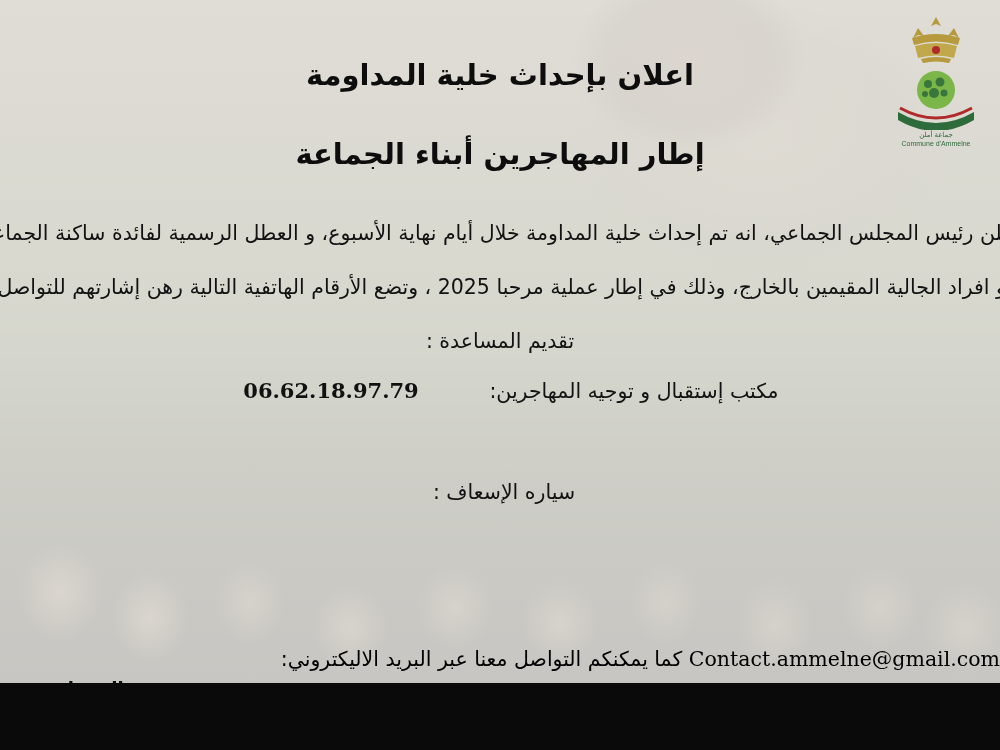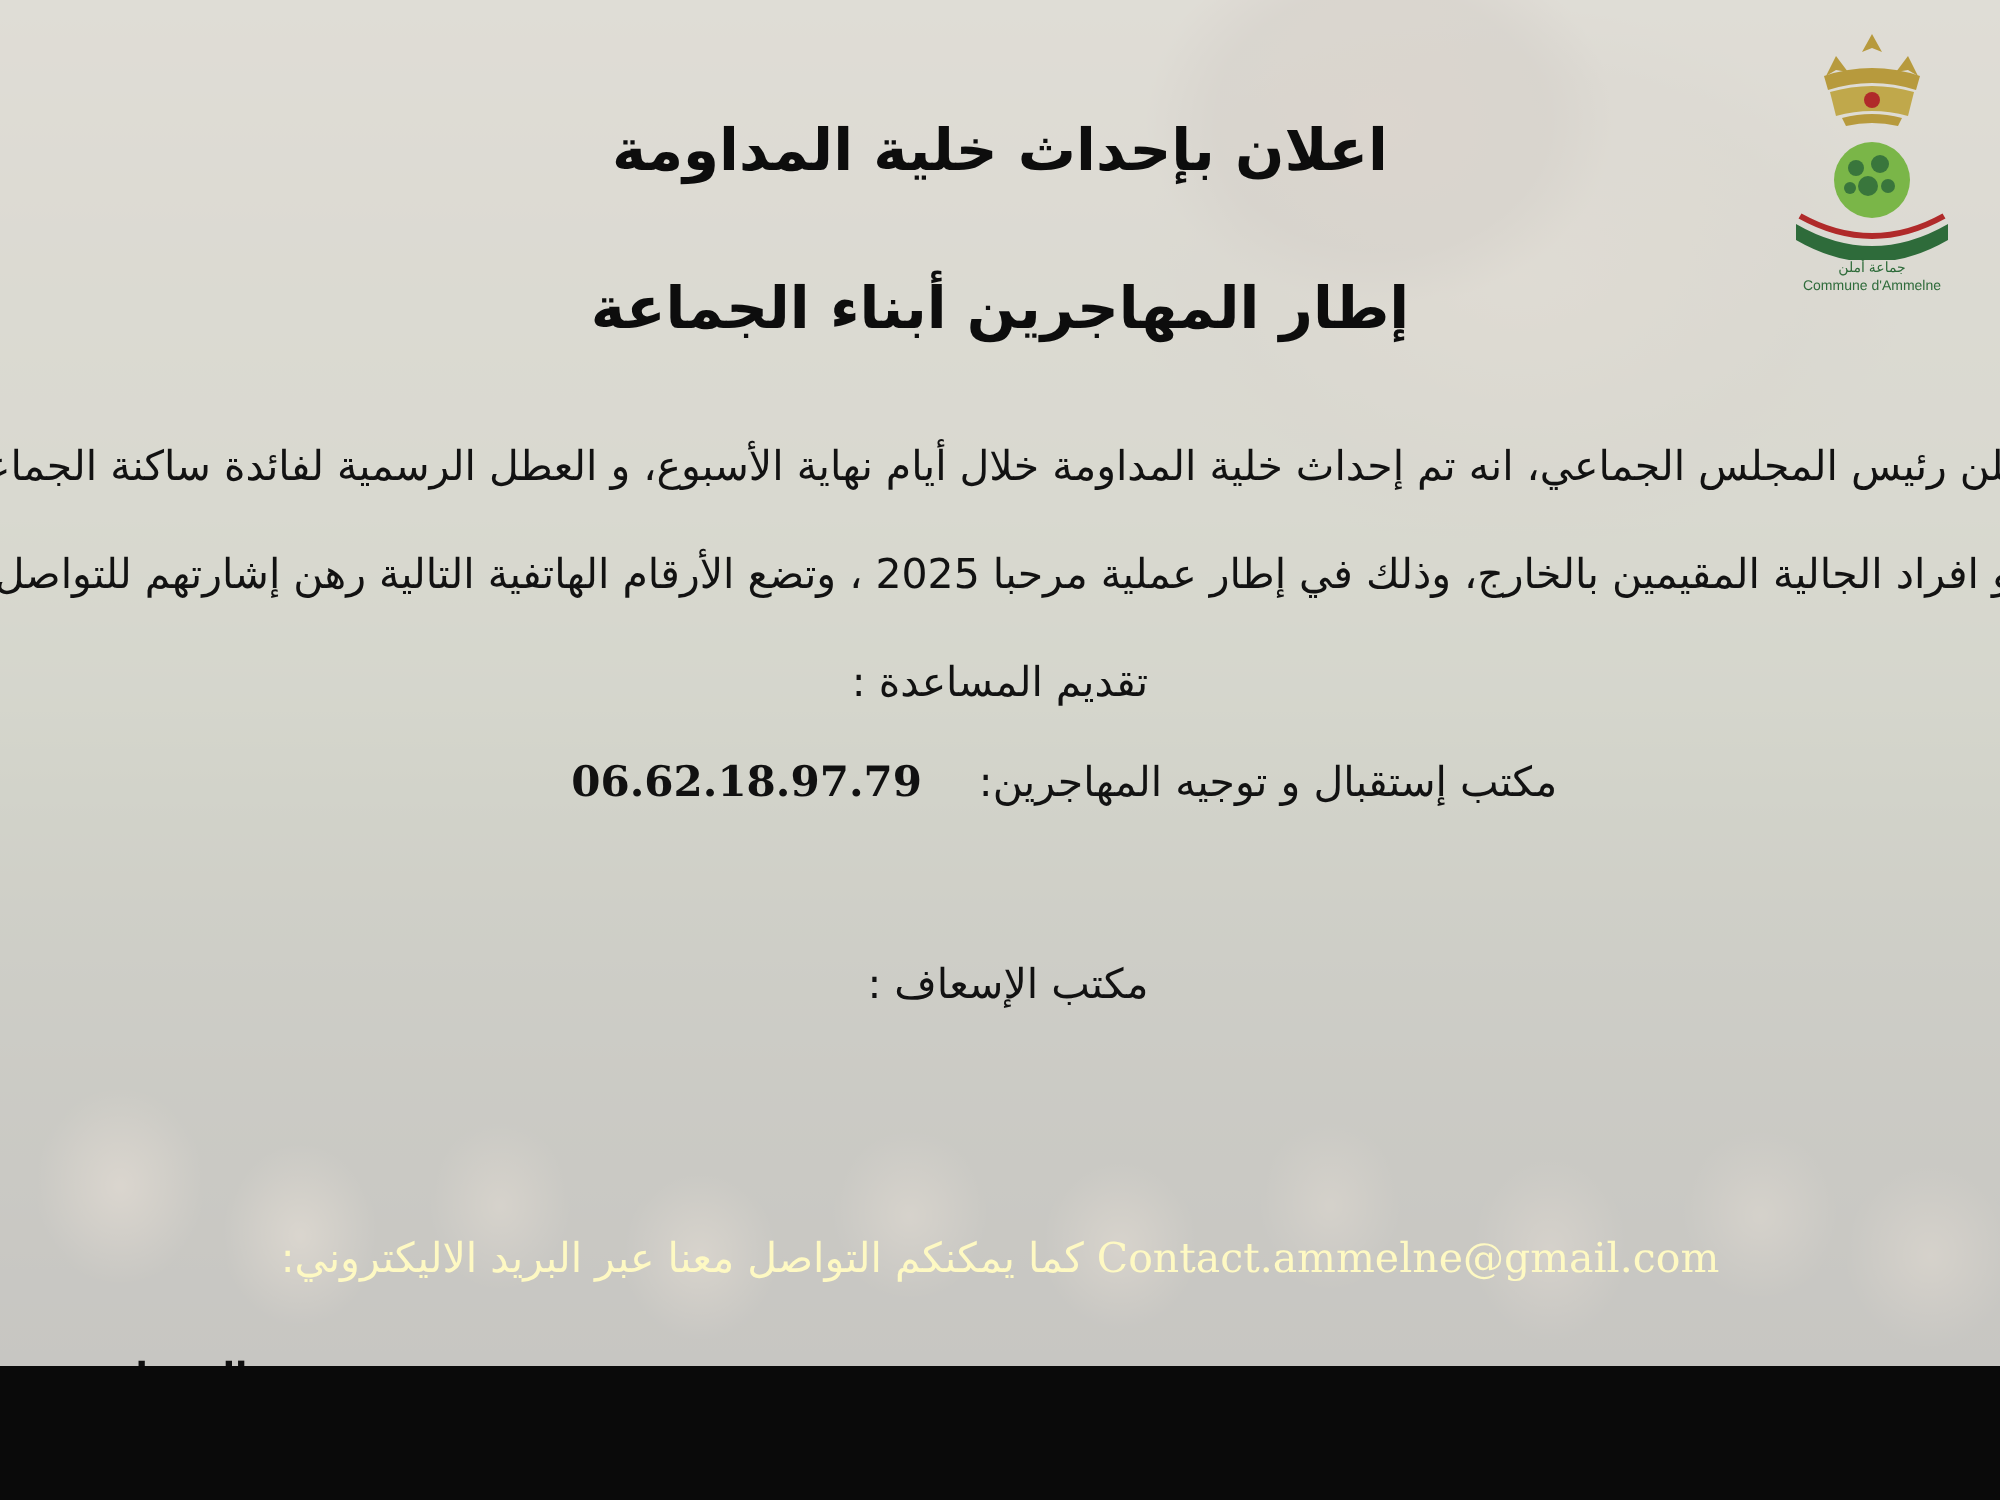--- a/index.html
+++ b/index.html
@@ -123,35 +123,34 @@
   .row .label {
     width: 330px;
     text-align: center;
     font-size: 20.5px;
     color: #121212;
     font-family: "DejaVu Sans", sans-serif;
     padding-left: 8px;
   }
   .row .phone {
     width: 260px;
-    text-align: right;
+    text-align: center;
     font-size: 21px;
     font-weight: bold;
     color: #111;
     font-family: "DejaVu Serif", serif;
     direction: ltr;
   }
 
   .email-line {
     position: absolute;
-    top: 617px;
+    top: 647px;
     width: 1000px;
-    text-align: center;
     font-size: 20.5px;
-    color: #fef9c3;
+    color: #000000;
     font-family: "DejaVu Sans", sans-serif;
     direction: rtl;
   }
   .email-line .addr {
     font-family: "DejaVu Serif", serif;
     direction: ltr;
     unicode-bidi: isolate;
   }
 
   .signature {
@@ -212,21 +211,21 @@
     <div class="body-par">يعلن رئيس المجلس الجماعي، انه تم إحداث خلية المداومة خلال أيام نهاية الأسبوع، و العطل الرسمية لفائدة ساكنة الجماعة ، و افراد الجالية المقيمين بالخارج، وذلك في إطار عملية مرحبا 2025 ، وتضع الأرقام الهاتفية التالية رهن إشارتهم للتواصل و تقديم المساعدة :</div>
 
     <div class="rows">
       <div class="row">
         <div class="label">مكتب إستقبال و توجيه المهاجرين:</div>
         <div class="phone">06.62.18.97.79</div>
       </div>
       <div class="row">
       </div>
       <div class="row">
-        <div class="label">مكتب الإسعاف :</div>
+        <div class="label">سياره الإسعاف :</div>
       </div>
       <div class="row">
       </div>
     </div>
 
     <div class="email-line">
       <span class="addr">Contact.ammelne@gmail.com</span>
       <span>كما يمكنكم التواصل معنا عبر البريد الاليكتروني:</span>
     </div>
 

